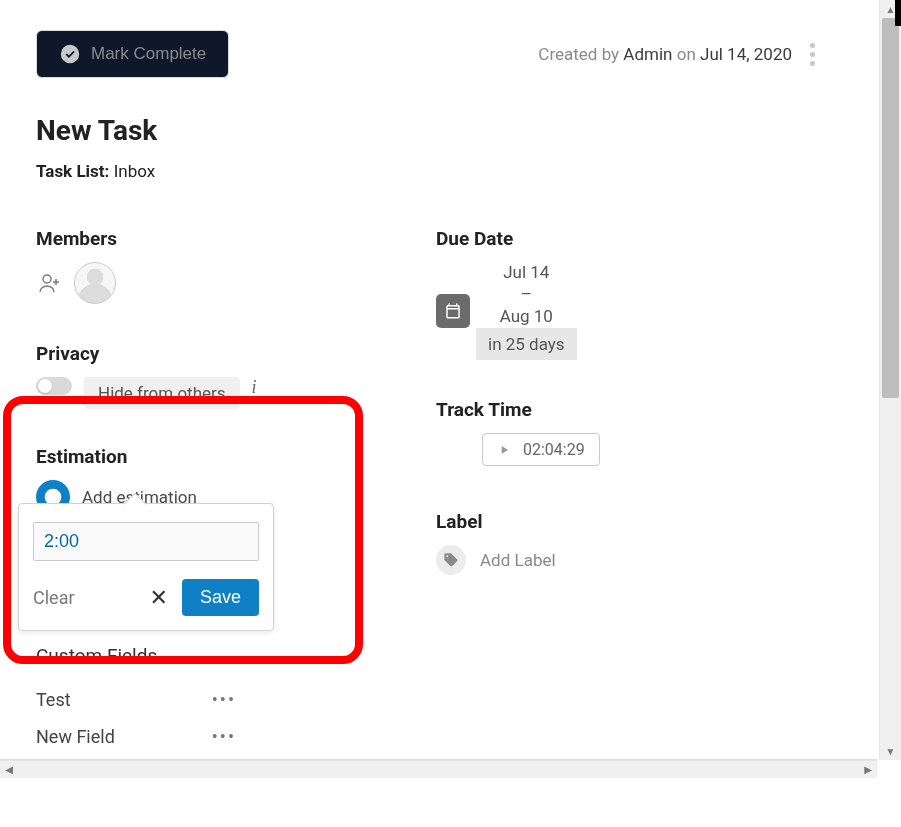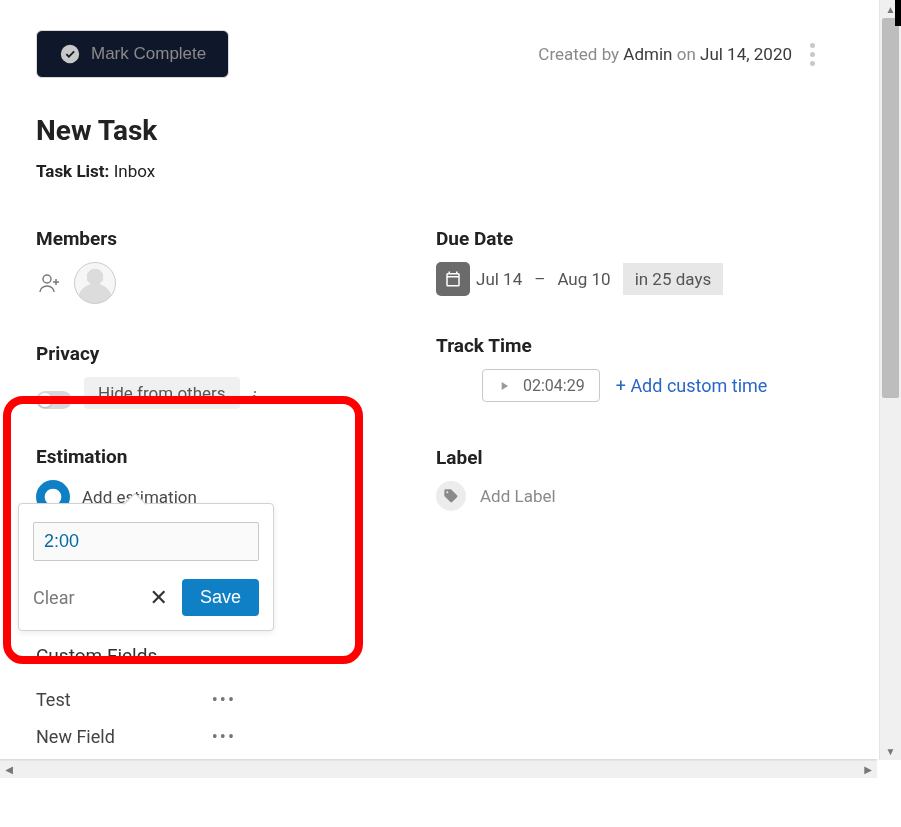--- a/index.html
+++ b/index.html
@@ -143,21 +143,21 @@
     display: flex; align-items: center; justify-content: center;
   }
   .avatar-add svg { width: 24px; height: 24px; stroke: #7a7a7a; fill: none; stroke-width: 1.5; }
   .avatar {
     width: 42px; height: 42px;
     border-radius: 50%;
     border: 1px solid #ccc;
     background: radial-gradient(circle at 50% 35%, #dcdcdc 0 25%, transparent 26%), radial-gradient(circle at 50% 95%, #dcdcdc 0 40%, transparent 41%), #f6f6f6;
   }
 
-  .privacy-row { display: flex; align-items: flex-end; gap: 12px; margin-bottom: 36px; }
+  .privacy-row { display: flex; align-items: flex-start; gap: 12px; margin-bottom: 36px; }
   .toggle {
     width: 36px; height: 18px;
     background: #d9d9d9;
     border-radius: 10px;
     position: relative;
     cursor: pointer;
   }
   .toggle .knob {
     width: 14px; height: 14px; background: #fff; border-radius: 50%;
     position: absolute; top: 2px; left: 2px;
@@ -230,21 +230,21 @@
   .custom-fields-title { font-size: 19px; font-weight: 400; margin: 0 0 14px 0; color: #333; }
   .cf-row { display: flex; align-items: center; justify-content: space-between; width: 200px; padding: 8px 0; font-size: 18px; color: #444; }
   .cf-row .dots { color: #777; letter-spacing: 2px; cursor: pointer; }
 
   .due-row { display: flex; align-items: center; gap: 6px; margin-bottom: 38px; }
   .due-badge {
     width: 34px; height: 34px; border-radius: 5px;
     background: #6b6b6b; display: flex; align-items: center; justify-content: center;
   }
   .due-badge svg { width: 18px; height: 18px; fill: #fff; }
-  .due-dates { display: flex; align-items: center; gap: 12px; color: #555; font-size: 17px; }
+  .due-dates { display: flex; align-items: center; gap: 2px; color: #555; font-size: 17px; flex-direction: column; }
   .due-dates .in-days { background: #e7e7e7; padding: 6px 12px; }
 
   .track-row { display: flex; align-items: center; gap: 16px; margin-bottom: 44px; margin-left: 46px; }
   .track-box {
     border: 1px solid #c9c9c9; border-radius: 4px;
     padding: 6px 14px; display: flex; align-items: center; gap: 12px;
     color: #666; font-size: 16px;
   }
   .track-box svg { width: 14px; height: 14px; fill: #9a9a9a; }
   .add-custom-time { color: #2a66c8; font-size: 18px; cursor: pointer; }
@@ -378,21 +378,20 @@
         </div>
 
         <div class="section-title">Track Time</div>
         <div class="track-row">
           <div class="track-box">
             <svg viewBox="0 0 24 24">
                 <path d="M8 5v14l11-7z"></path>
               </svg>
             <span>02:04:29</span>
           </div>
-          <span class="add-custom-time">+ Add custom time</span>
         </div>
 
         <div class="section-title">Label</div>
         <div class="label-row">
           <div class="tag-circle">
             <svg viewBox="0 0 24 24">
                 <path d="M21 11l-9-9H4a2 2 0 00-2 2v8l9 9a2 2 0 002.8 0L21 13.8a2 2 0 000-2.8zM6.5 8A1.5 1.5 0 118 6.5 1.5 1.5 0 016.5 8z"></path>
               </svg>
           </div>
           <span class="add-label-text">Add Label</span>

